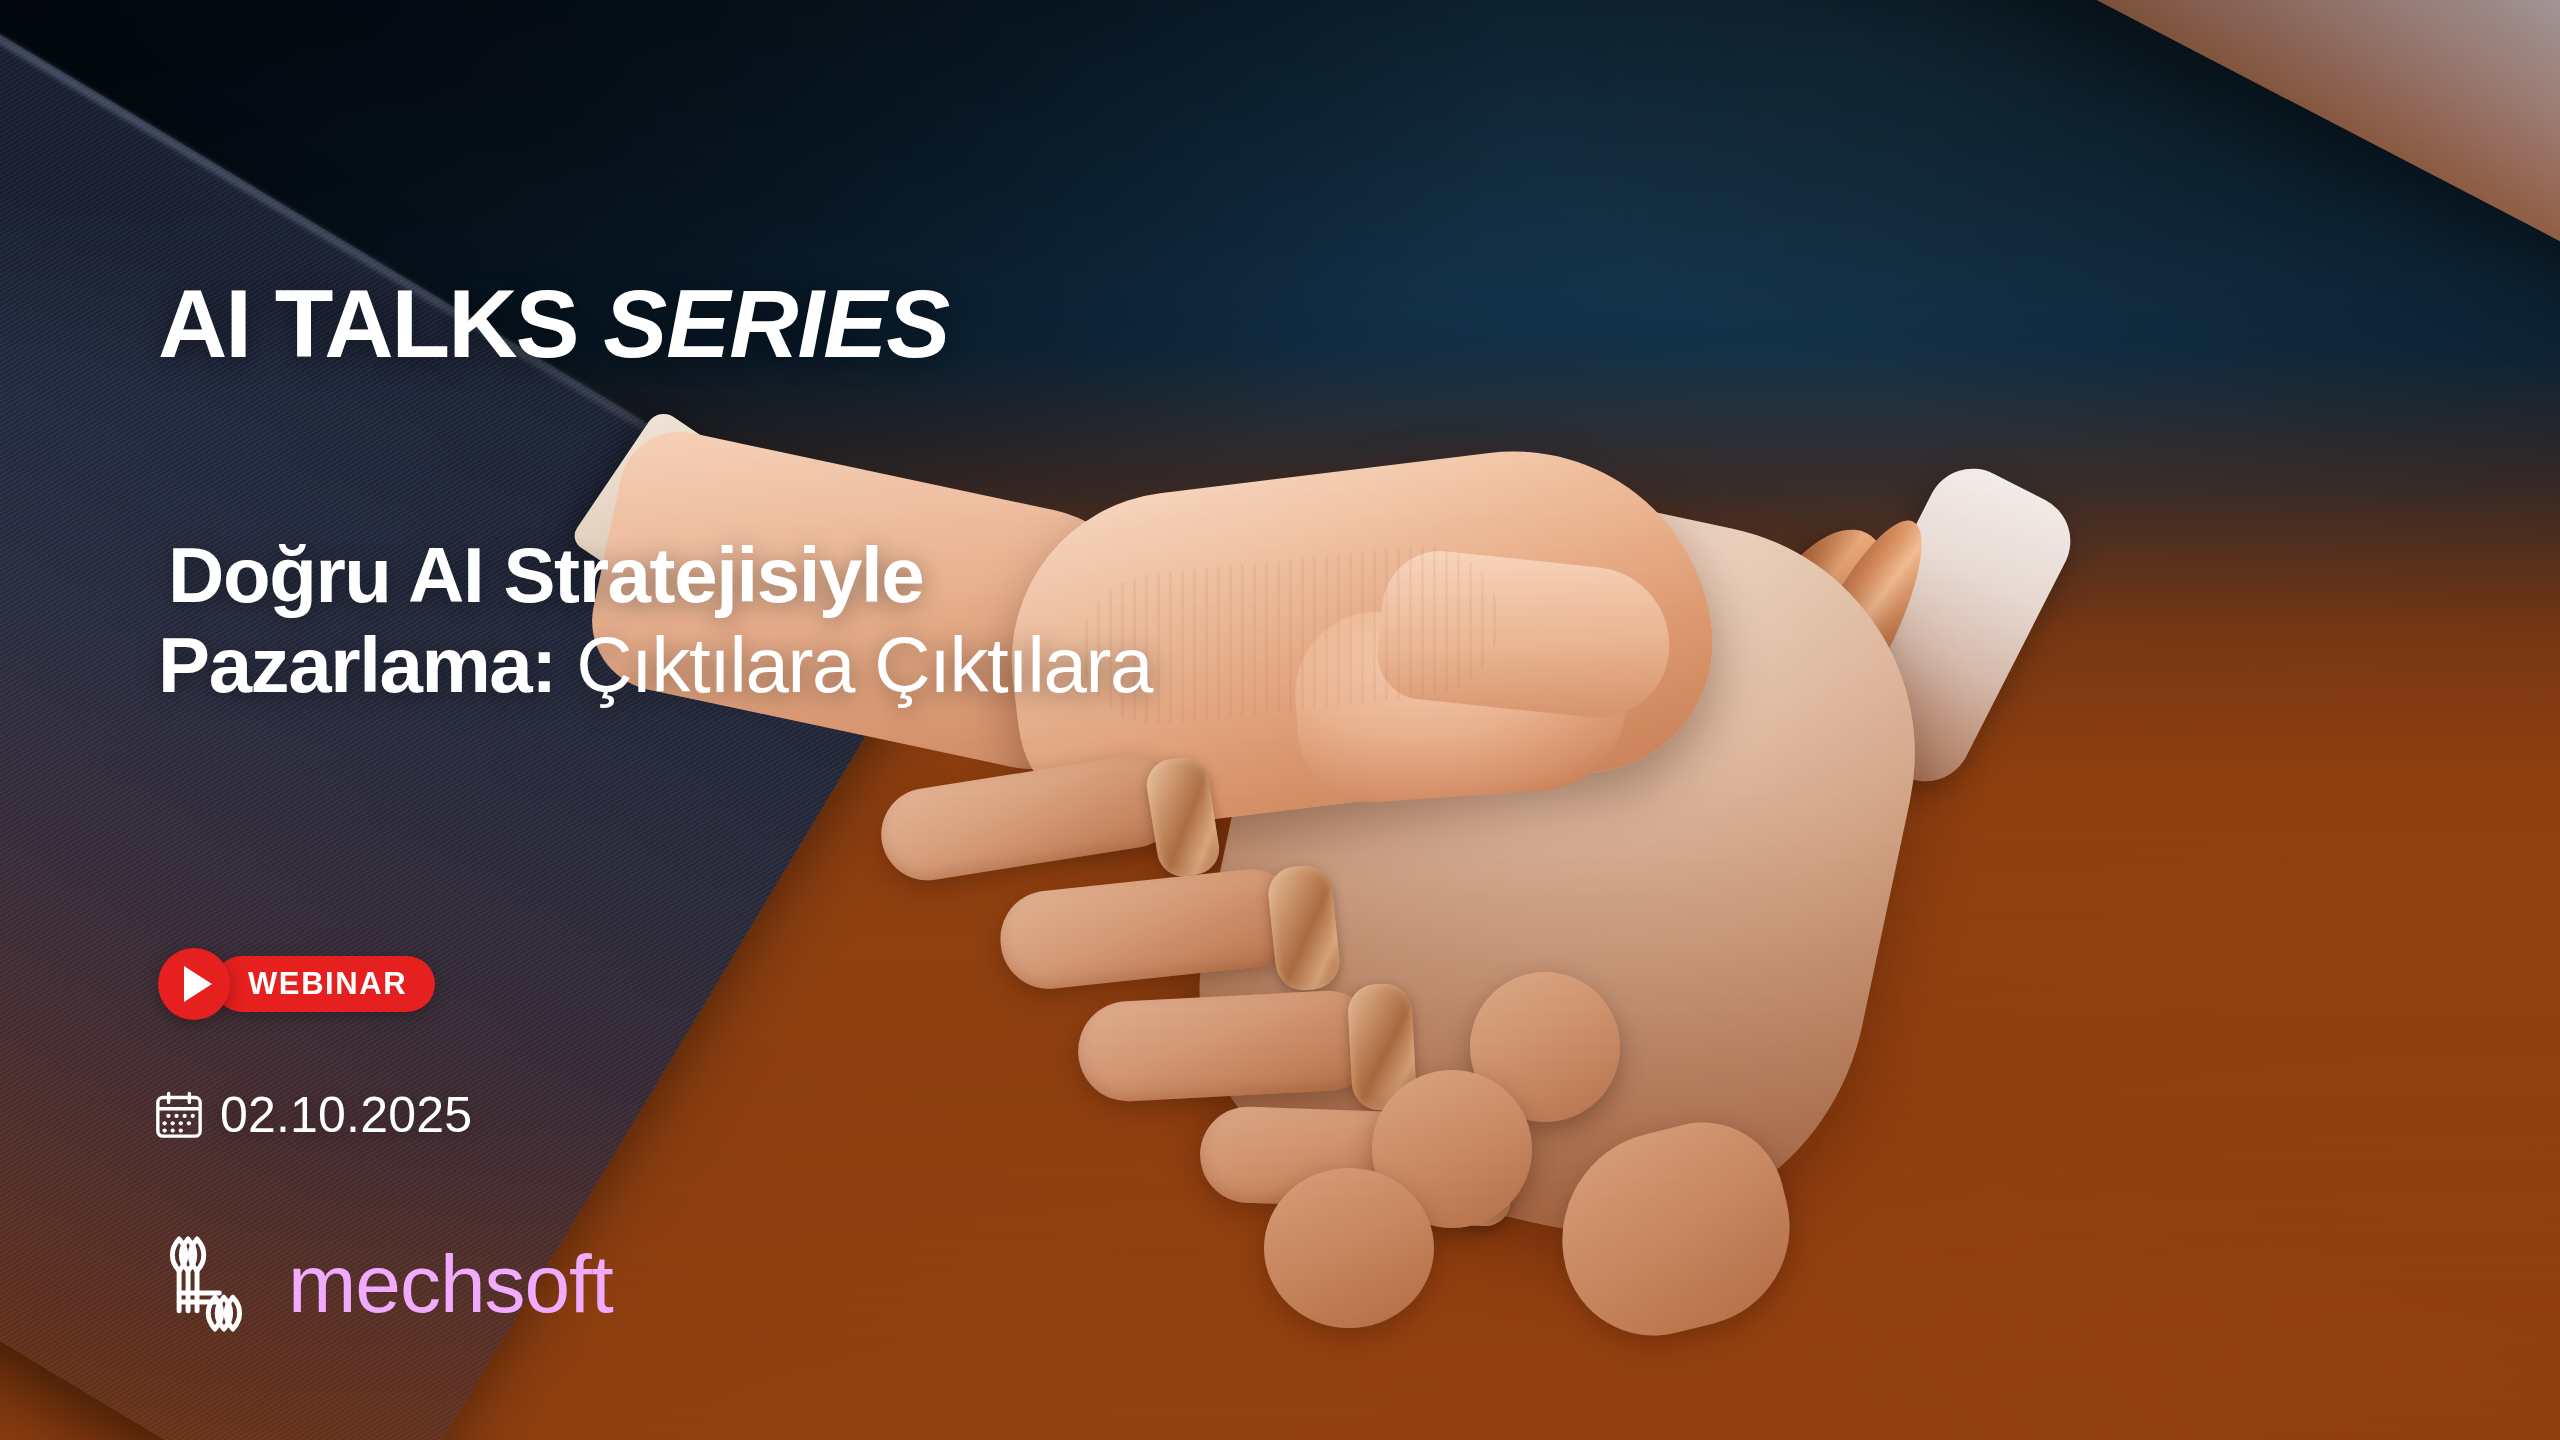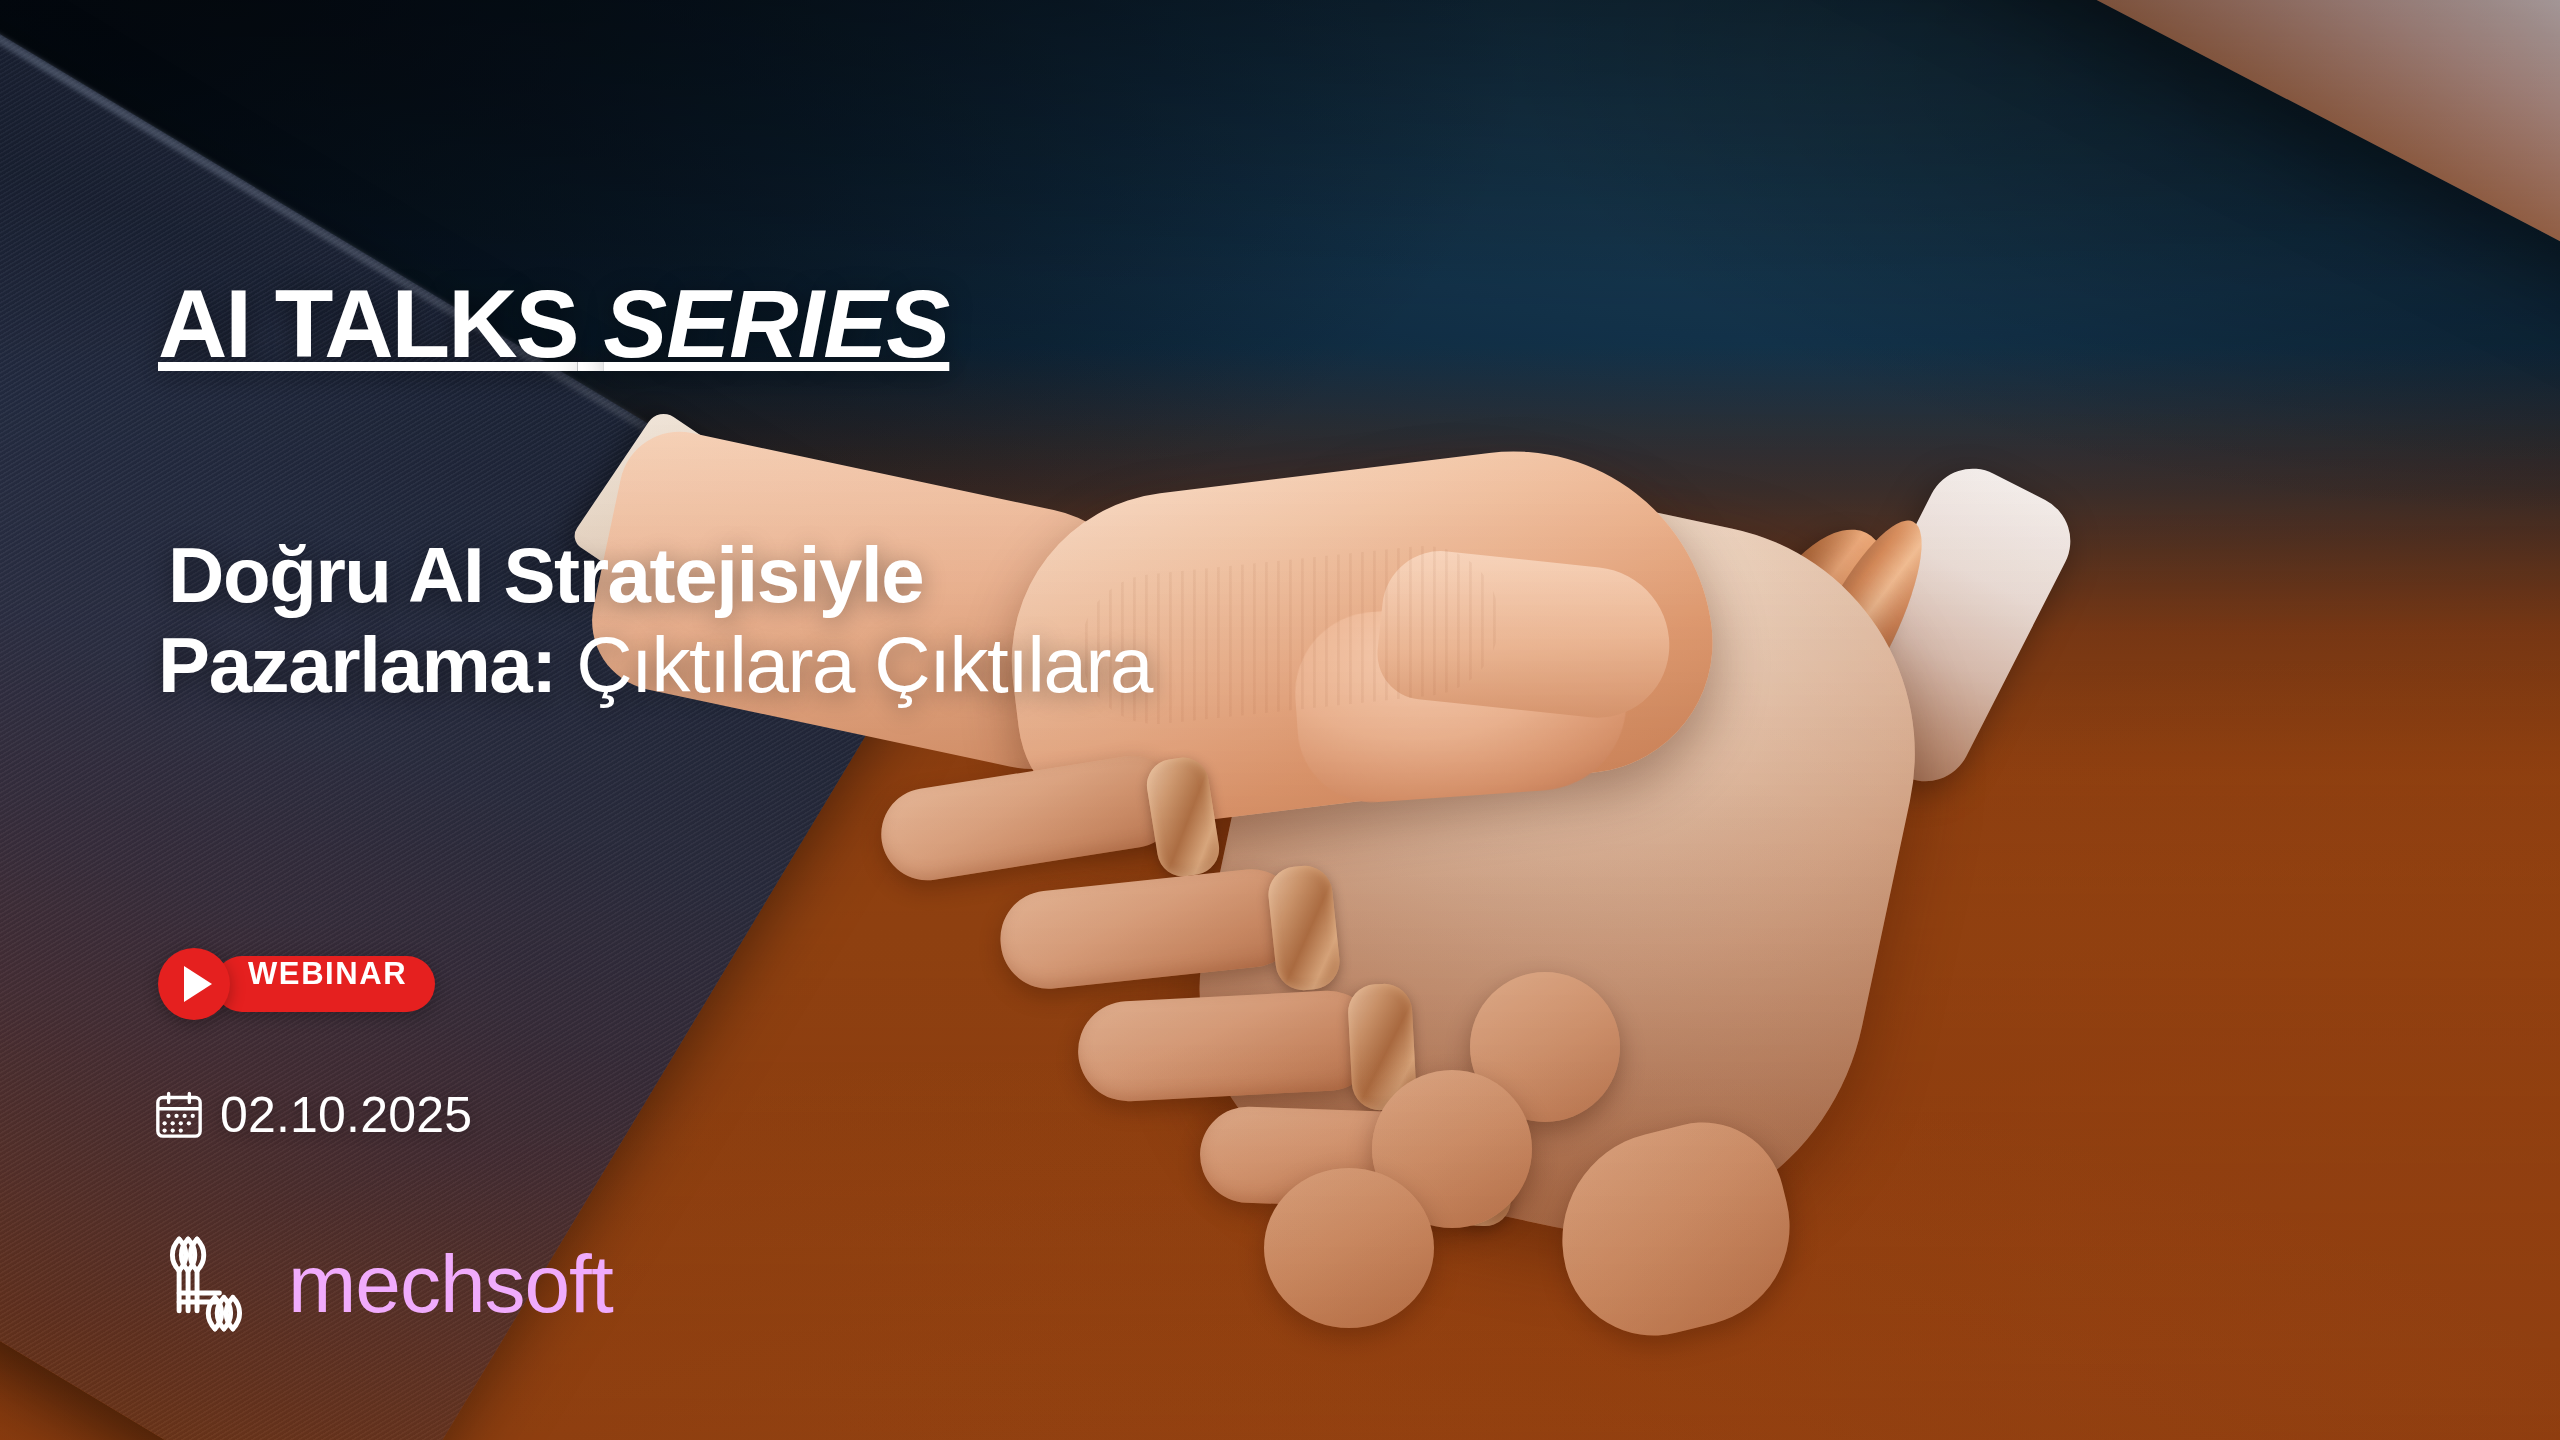--- a/index.html
+++ b/index.html
@@ -273,21 +273,20 @@
 
   .kicker {
     position:absolute;
     left:158px; top:276px;
     white-space:nowrap;
     color:#fff;
     font-size:96px;
     line-height:1;
     letter-spacing:-1px;
     text-shadow:0 4px 26px rgba(0,0,0,0.45);
-    text-decoration:underline;
   }
   .kicker .k-bold { font-weight:800; letter-spacing:-2px; }
   .kicker .k-ital { font-weight:700; font-style:italic; letter-spacing:-1px; }
 
   .headline {
     position:absolute;
     left:158px; top:530px;
     width:1180px;
     color:#fff;
     font-size:78px;
@@ -320,21 +319,21 @@
     border-left:28px solid #fff;
     border-top:18px solid transparent;
     border-bottom:18px solid transparent;
   }
   .badge-pill {
     margin-left:-16px;
     height:56px;
     padding:0 28px 0 34px;
     border-radius:28px;
     background:#e5201f;
-    display:flex; align-items:flex-start;
+    display:flex; align-items:center;
     box-shadow:0 4px 16px rgba(0,0,0,0.26);
   }
   .badge-pill span {
     color:#fff;
     font-size:31px;
     font-weight:800;
     letter-spacing:1.6px;
   }
 
   

